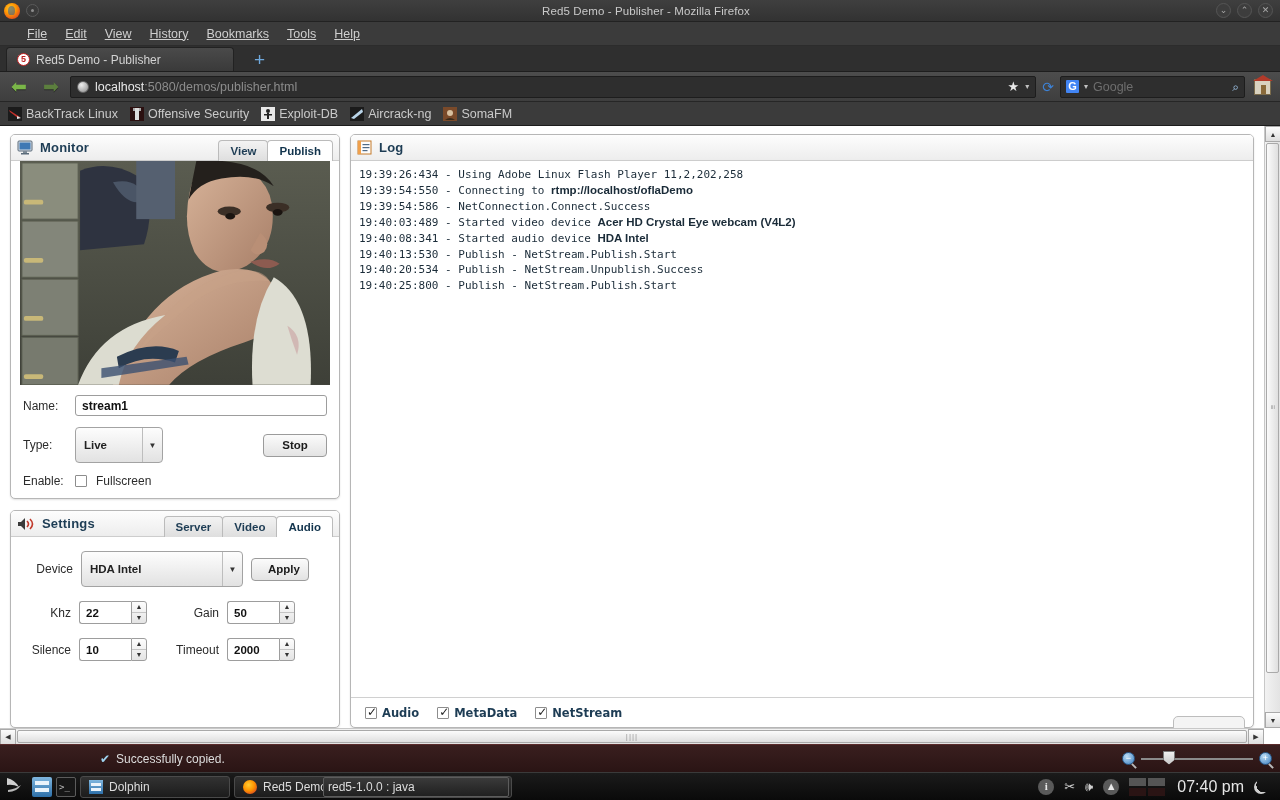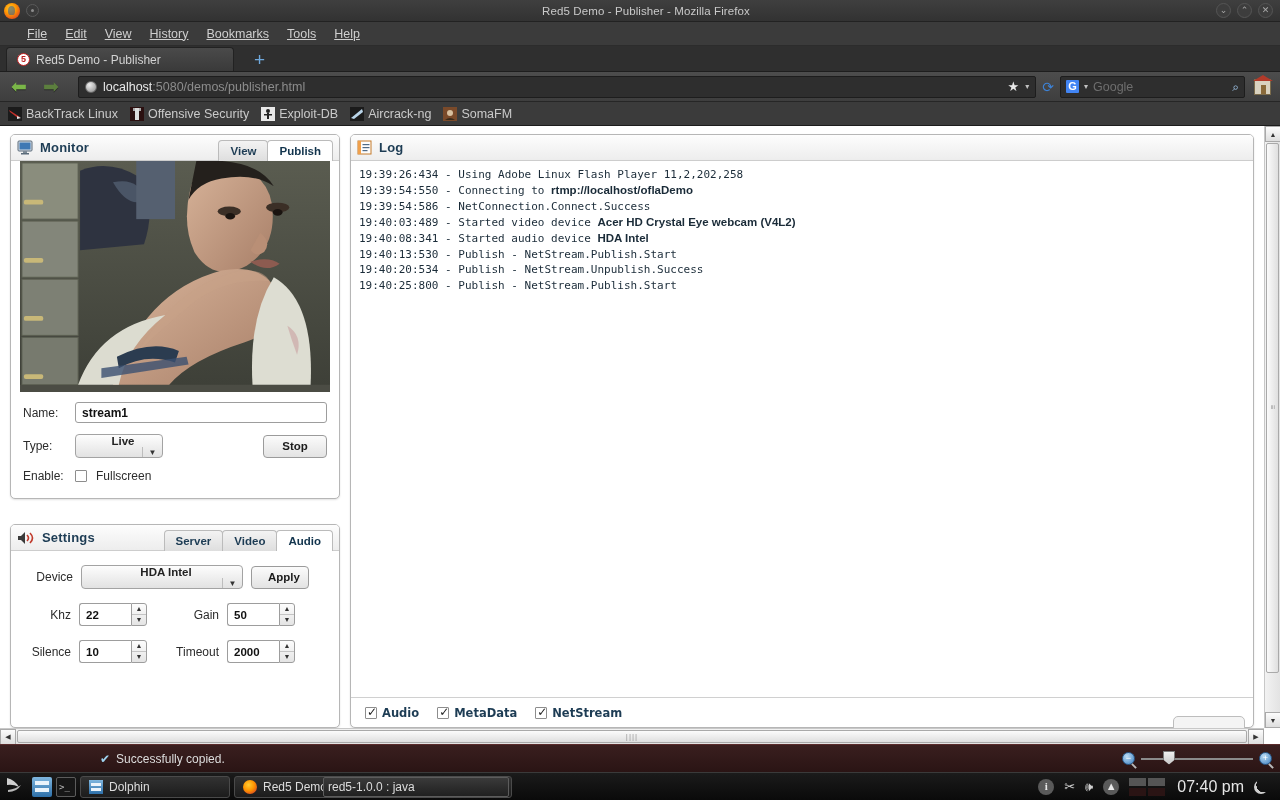--- a/index.html
+++ b/index.html
@@ -46,21 +46,21 @@
     border:1px solid #c02020; color:#c02020; font-size:9px; font-weight:bold;
     line-height:11px; text-align:center; }
   .newtab { color:#6fa8dc; font-size:19px; margin-left:8px; padding:0 12px 2px; line-height:18px;}
 
   .navbar { height:30px; background:linear-gradient(#4d4d4d,#3e3e3e);
     border-bottom:1px solid #262626; display:flex; align-items:center; gap:6px;
     padding:0 6px; flex:0 0 30px; }
   .navarrow { font-size:19px; color:#7ab648; text-shadow:0 1px 0 #2a2a2a; width:26px; text-align:center;}
   .navarrow.fwd { color:#5c7f3e; }
   .urlbar { flex:1; height:22px; background:#2e2e2e; border:1px solid #1d1d1d;
-    border-radius:2px; display:flex; align-items:center; padding:0 6px; gap:6px;margin-left:8px; }
+    border-radius:2px; display:flex; align-items:center; padding:0 6px; gap:6px; }
   .globe { width:12px; height:12px; border-radius:50%;
     background:radial-gradient(circle at 35% 30%, #eee, #8a8a8a); border:1px solid #666;}
   .urltext { font-size:12.5px; color:#8c8c8c; }
   .urltext b { color:#e8e8e8; font-weight:normal; }
   .star { color:#e8e8e8; font-size:13px; }
   .caret { color:#c0c0c0; font-size:8px; }
   .reload { color:#3d82d6; font-size:14px; }
   .searchbar { width:185px; height:22px; background:#2e2e2e; border:1px solid #1d1d1d;
     border-radius:2px; display:flex; align-items:center; padding:0 5px; gap:5px;}
   .gicon { width:13px; height:13px; font-size:11px; font-weight:bold; line-height:13px;
@@ -90,33 +90,33 @@
     border-bottom:1px solid #cdcdcd; border-radius:4px 4px 0 0;
     display:flex; align-items:center; padding:0 6px; gap:7px; position:relative;}
   .panel-title { font-size:13px; font-weight:bold; color:#1d3c54; letter-spacing:.2px;}
   .hdr-tabs { margin-left:auto; display:flex; align-items:flex-end; height:26px; }
   .htab { height:21px; padding:0 11px; font-size:11.5px; font-weight:bold; color:#1d3c54;
     background:linear-gradient(#f3f3f3,#dedede); border:1px solid #bbb; border-bottom:none;
     border-radius:4px 4px 0 0; line-height:20px; margin-left:-1px; }
   .htab.active { background:#fff; color:#12344d; }
 
   
-  #left-col { width:330px; display:flex; flex-direction:column; gap:25px; }
+  #left-col { width:330px; display:flex; flex-direction:column; gap:11px; }
   #monitor-panel { height:365px; }
   .video { margin:0 9px; height:231px; background:#4b4c44; position:relative; overflow:hidden;}
   .cam { position:absolute; inset:0; }
   .form-rows { padding:10px 12px 8px 12px; }
   .frow { display:flex; align-items:center; margin-bottom:11px; }
   .flabel { width:52px; font-size:12px; color:#2c2c2c; }
   .txtinput { flex:1; height:21px; border:1px solid #9d9d9d; border-radius:3px;
     background:#fff; font-size:12px; font-weight:bold; color:#111; padding:0 6px;
     font-family:"Liberation Sans", sans-serif; line-height:19px; }
-  .sel { height:24px; min-width:88px; border:1px solid #a3a3a3; border-radius:4px;
+  .sel { height:36px; min-width:88px; border:1px solid #a3a3a3; border-radius:4px;
     background:linear-gradient(#fdfdfd,#e2e2e2); display:flex; align-items:center;
-    font-size:11.5px; font-weight:bold; color:#222; padding-left:8px; position:relative;flex-direction:column;}
+    font-size:11.5px; font-weight:bold; color:#222; padding-left:8px; position:relative;}
   .sel .arrowbox { margin-left:auto; width:20px; height:100%; border-left:1px solid #bdbdbd;
     display:flex; align-items:center; justify-content:center; font-size:8px; color:#333;}
   .btn { height:23px; padding:0 16px; border:1px solid #9b9b9b; border-radius:4px;
     background:linear-gradient(#fbfbfb,#e3e3e3); font-size:11.5px; font-weight:bold;
     color:#1b1b1b; line-height:21px; text-align:center; }
   .chk { width:12px; height:12px; border:1px solid #8d8d8d; background:#fff;
     display:inline-block; vertical-align:-2px; border-radius:1px; position:relative;}
   .chk.on:after{content:"✓"; position:absolute; left:1px; top:-3px; font-size:12px; color:#1a1a1a;}
 
   

